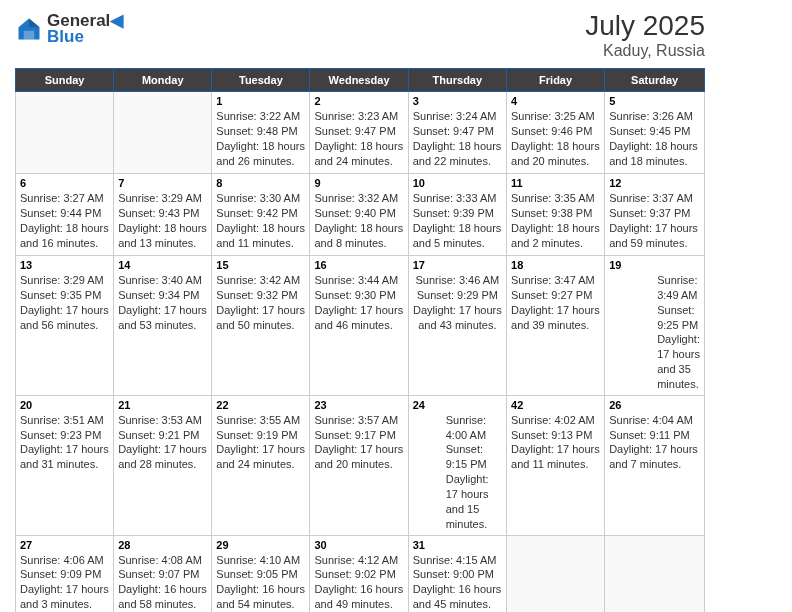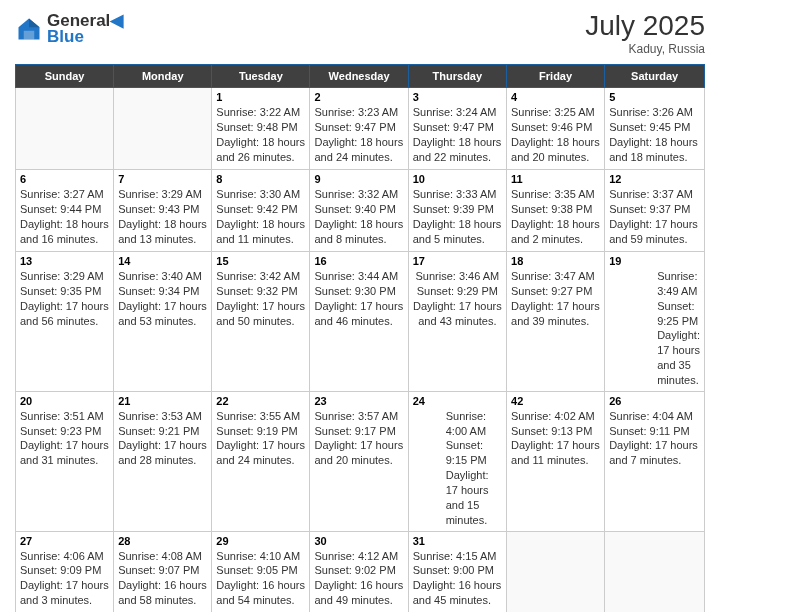--- a/index.html
+++ b/index.html
@@ -33,21 +33,21 @@
     }
     .title-block {
       text-align: right;
     }
     .month-year {
       font-size: 28px;
       color: #333;
       font-weight: normal;
     }
     .location {
-      font-size: 12px;
+      font-size: 16px;
       color: #555;
     }
     .calendar {
       width: 100%;
       border-collapse: collapse;
       font-size: 10px;
     }
     .calendar th {
       background: #404040;
       color: #fff;

